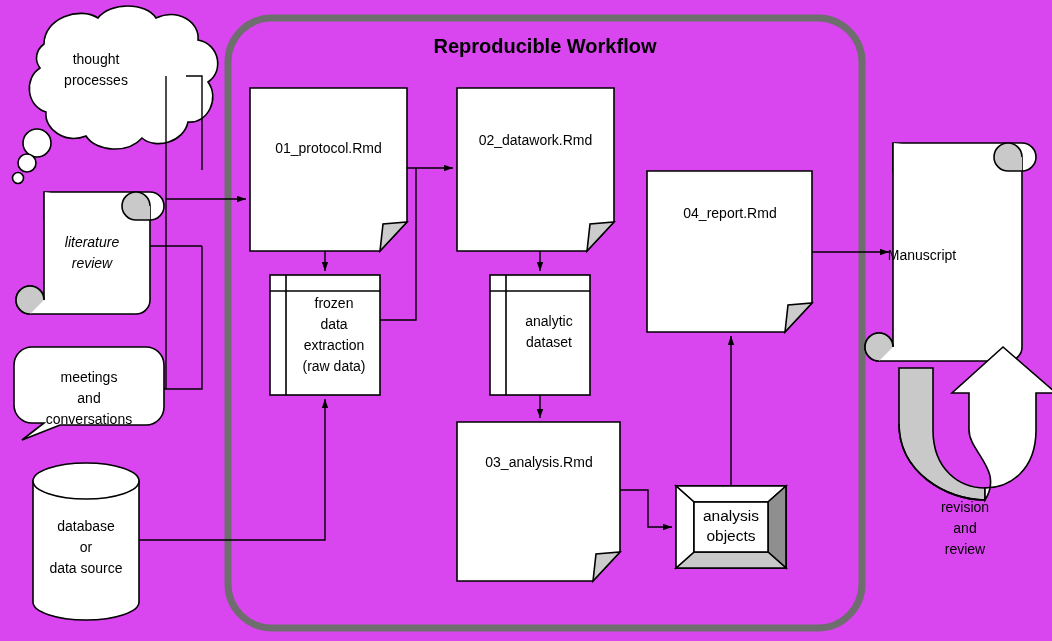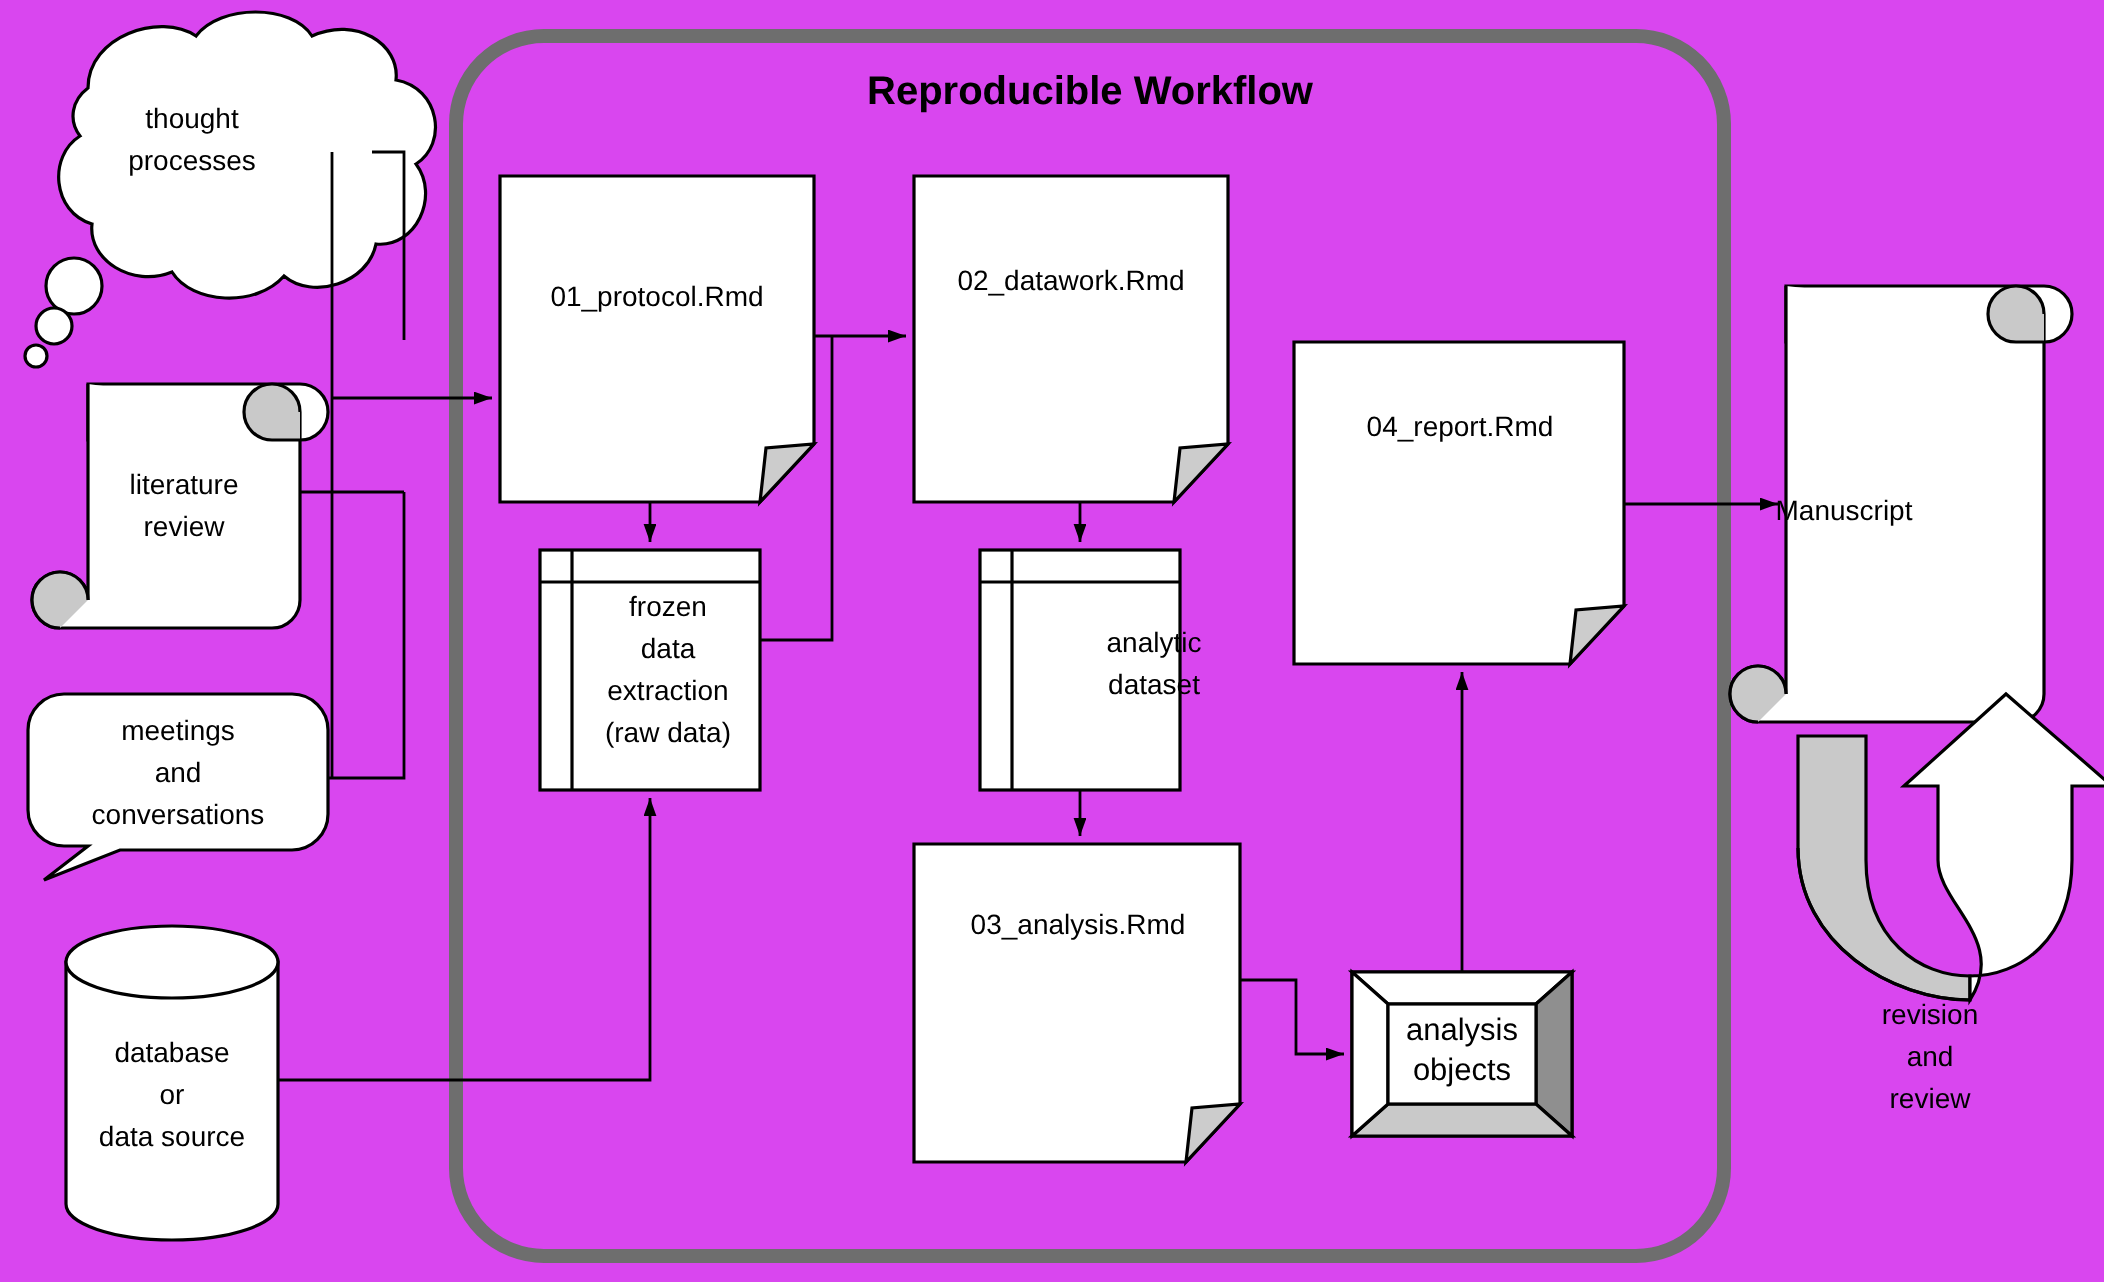--- a/index.html
+++ b/index.html
@@ -139,38 +139,38 @@
       <path d="M731,486 L731,336" marker-end="url(#ah)"></path>
 
       <path d="M812,252 L889,252" marker-end="url(#ah)"></path>
     </g>
   </svg>
 
   <div class="lbl ttl" style="left:335px;top:36px;width:420px;">Reproducible Workflow</div>
 
   <div class="lbl" style="left:26px;top:49px;width:140px;">thought
 processes</div>
-  <div class="lbl" style="left:22px;top:232px;width:140px;">literature
+  <div class="lbl" style="left:22px;top:232px;width:140px;font-style:italic;">literature
 review</div>
-  <div class="lbl" style="left:14px;top:355px;width:150px;">meetings
+  <div class="lbl" style="left:14px;top:367px;width:150px;">meetings
 and
 conversations</div>
   <div class="lbl" style="left:16px;top:516px;width:140px;">database
 or
 data source</div>
 
   <div class="lbl" style="left:250px;top:138px;width:157px;">01_protocol.Rmd</div>
   <div class="lbl" style="left:456px;top:130px;width:159px;">02_datawork.Rmd</div>
   <div class="lbl" style="left:458px;top:452px;width:162px;">03_analysis.Rmd</div>
   <div class="lbl" style="left:648px;top:203px;width:164px;">04_report.Rmd</div>
   <div class="lbl" style="left:286px;top:293px;width:96px;">frozen
 data
 extraction
 (raw data)</div>
-  <div class="lbl" style="left:506px;top:311px;width:86px;padding-left:28px;">analytic
+  <div class="lbl" style="left:506px;top:311px;width:86px;">analytic
 dataset</div>
   <div class="lbl" style="left:692px;top:506px;width:78px;font-size:15.5px;line-height:20px;">analysis
 objects</div>
 
   <div class="lbl" style="left:846px;top:245px;width:152px;">Manuscript</div>
   <div class="lbl" style="left:900px;top:497px;width:130px;">revision
 and
 review</div>
 </div>
 

